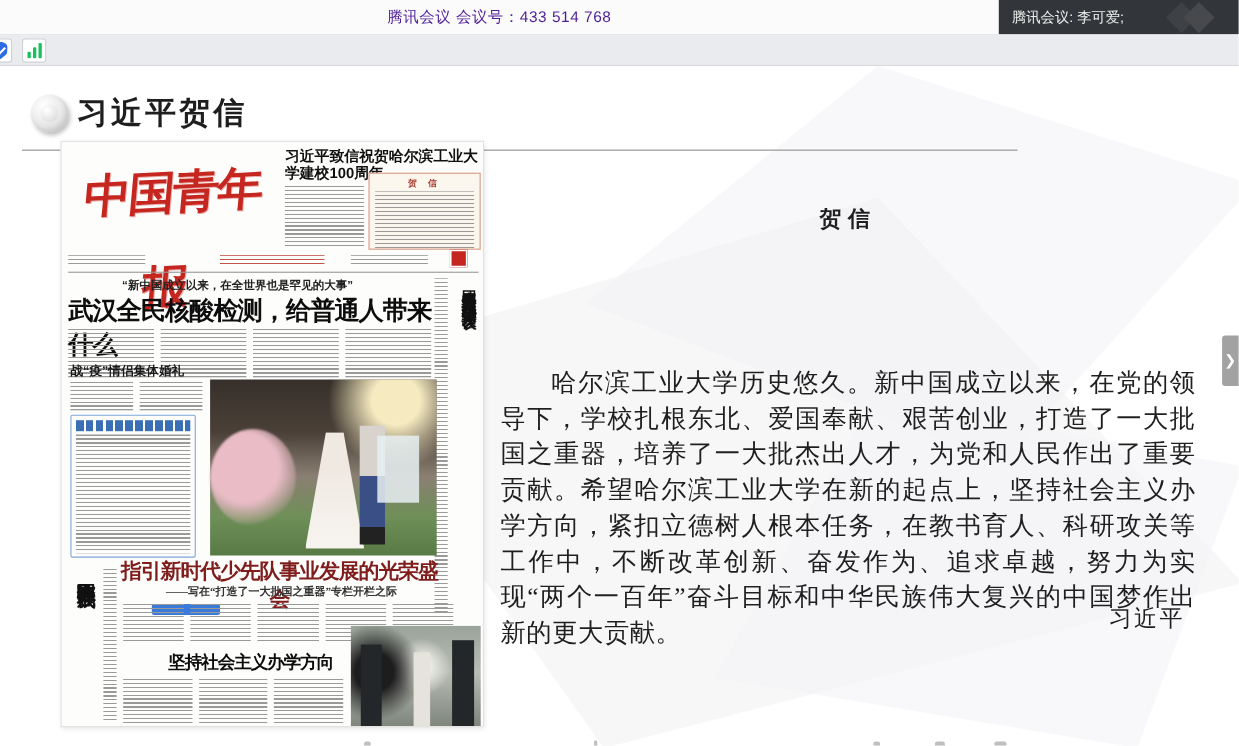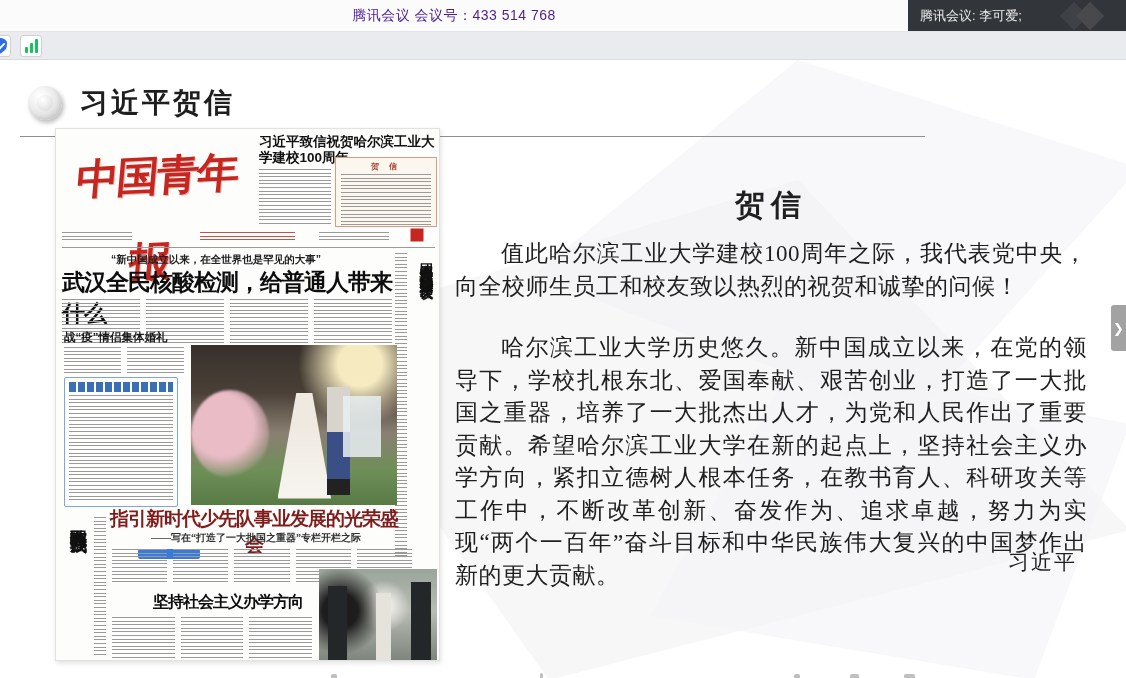--- a/index.html
+++ b/index.html
@@ -43,21 +43,21 @@
     background:#fff; overflow:hidden; }
   .poly { position:absolute; pointer-events:none; }
   .poly1 { left:380px; top:0; width:760px; height:360px; background:#f2f2f5; opacity:.55;
     clip-path:polygon(55% 0,100% 30%,70% 100%,20% 60%); }
   .poly2 { left:300px; top:120px; width:830px; height:500px; background:#efeff2; opacity:.5;
     clip-path:polygon(0 30%,60% 0,100% 70%,30% 100%); }
   .poly3 { left:650px; top:300px; width:480px; height:320px; background:#f4f4f6; opacity:.6;
     clip-path:polygon(30% 0,100% 20%,80% 100%,0 80%); }
 
   .slide-title-row { position:absolute; left:28px; top:24px; display:flex;
-    align-items:center; gap:18px; }
+    align-items:center; gap:8px; }
   .bullet-sphere { width:34px; height:34px; border-radius:50%;
     background:radial-gradient(circle at 35% 30%, #ffffff 0%, #ececec 45%, #c9c9c9 100%);
     box-shadow:2px 3px 4px rgba(0,0,0,.25), inset -2px -2px 4px rgba(0,0,0,.08); }
   .bullet-sphere:after{ content:""; display:block; width:16px; height:16px; margin:9px;
     border-radius:50%; background:radial-gradient(circle at 35% 30%, #fff, #d5d5d5); }
   .slide-title { font-size:28px; font-weight:bold; color:#1e1e1e; letter-spacing:3px; }
   .title-rule { position:absolute; left:20px; top:76px; width:905px; height:1px;
     background:#8f8f8f; }
 
   
@@ -135,21 +135,21 @@
   
   .sim { background:repeating-linear-gradient(to bottom,#9a9a9a 0 1px,transparent 1px 3.6px); }
   .sim-red { background:repeating-linear-gradient(to bottom,#c0554a 0 1px,transparent 1px 3.6px); }
   .cols { display:flex; gap:6px; position:absolute; }
   .cols > i { flex:1; display:block; }
 
   
   .letter { position:absolute; left:455px; top:0; width:632px; height:618px;
     font-family:"Liberation Serif", serif; color:#1f1f1f; }
   .letter-title { position:absolute; left:0; top:125px; width:100%; text-align:center;
-    font-size:30px; font-weight:bold; letter-spacing:6px; }
+    font-size:20px; font-weight:bold; letter-spacing:6px; }
   .letter-p { position:absolute; left:0; width:632px; font-size:23px; line-height:32.5px;
     text-align:justify; text-indent:2em; letter-spacing:.5px; }
   .p1 { top:178px; }
   .p2 { top:272px; }
   .letter-sign { position:absolute; right:10px; top:488px; font-size:21px; letter-spacing:2px; }
   .letter-date { position:absolute; right:6px; top:540px; font-size:24px; }
 
   
   .panel-toggle { position:absolute; right:0; top:305px; width:15px; height:46px;
     background:#a2a2a2; border-radius:3px 0 0 3px; border:none; cursor:pointer;
@@ -270,21 +270,20 @@
     </div>
     <div class="np-photo2">
       <div class="fig f1"></div>
         <div class="fig f2"></div>
         <div class="fig f3"></div>
     </div>
   </div>
 
   <div class="letter">
     <div class="letter-title">贺信</div>
-    <div class="letter-p p1">值此哈尔滨工业大学建校100周年之际，我代表党中央，向全校师生员工和校友致以热烈的祝贺和诚挚的问候！</div>
     <div class="letter-p p2">哈尔滨工业大学历史悠久。新中国成立以来，在党的领导下，学校扎根东北、爱国奉献、艰苦创业，打造了一大批国之重器，培养了一大批杰出人才，为党和人民作出了重要贡献。希望哈尔滨工业大学在新的起点上，坚持社会主义办学方向，紧扣立德树人根本任务，在教书育人、科研攻关等工作中，不断改革创新、奋发作为、追求卓越，努力为实现“两个一百年”奋斗目标和中华民族伟大复兴的中国梦作出新的更大贡献。</div>
     <div class="letter-sign">习近平</div>
   </div>
 
   <div class="frag" style="left:331px; width:6px; height:4px;"></div>
   <div class="frag" style="left:540px; width:3px; height:5px;"></div>
   <div class="frag" style="left:794px; width:6px; height:4px;"></div>
   <div class="frag" style="left:850px; width:9px; height:4px;"></div>
   <div class="frag" style="left:904px; width:11px; height:4px;"></div>
 </div>

